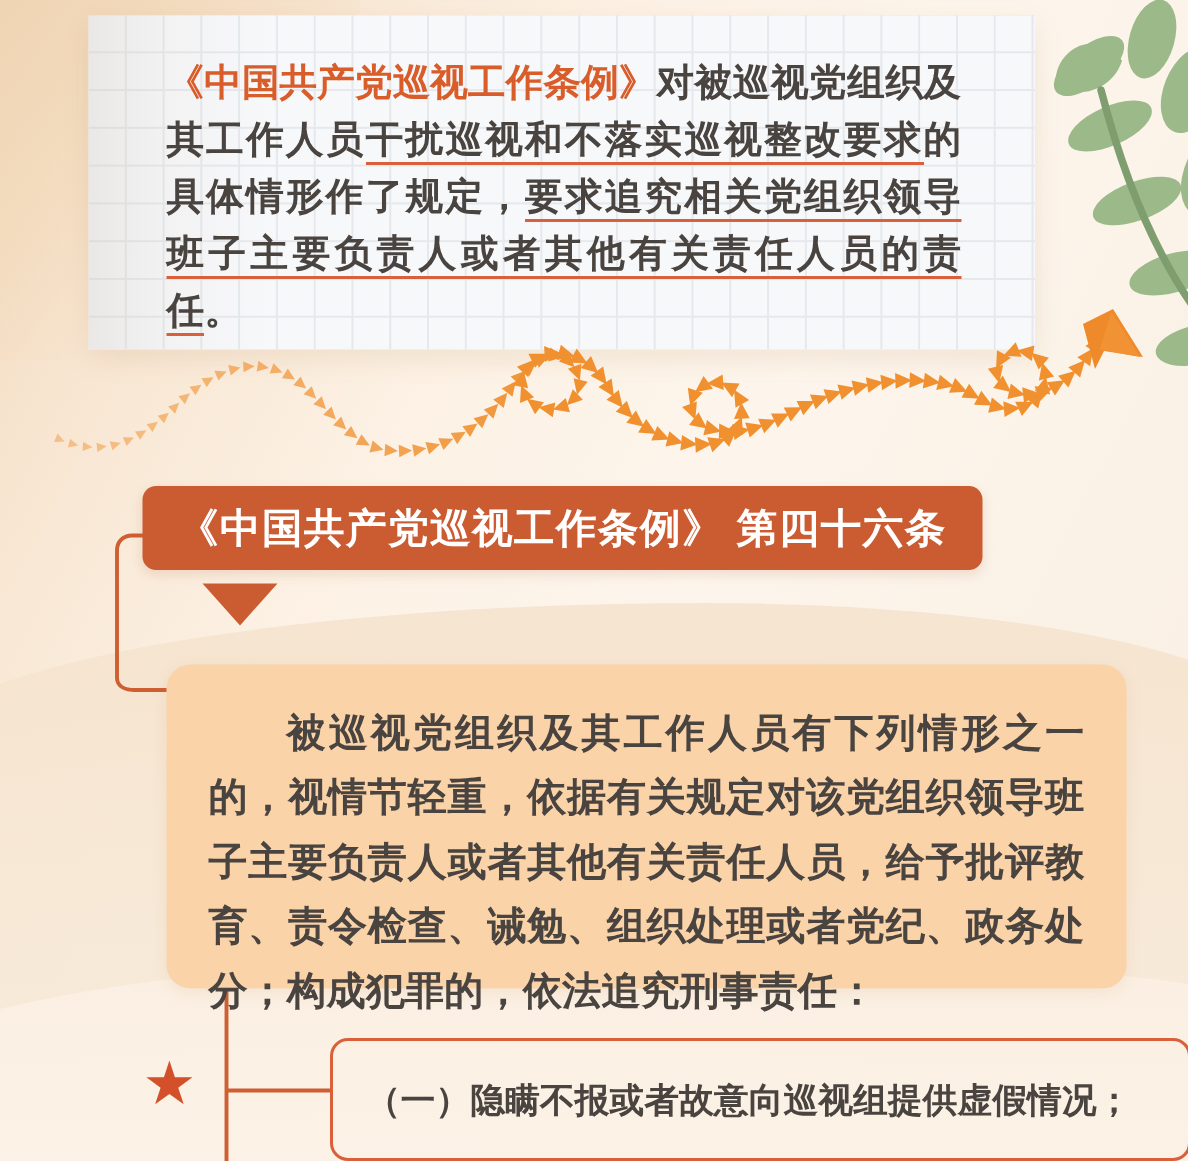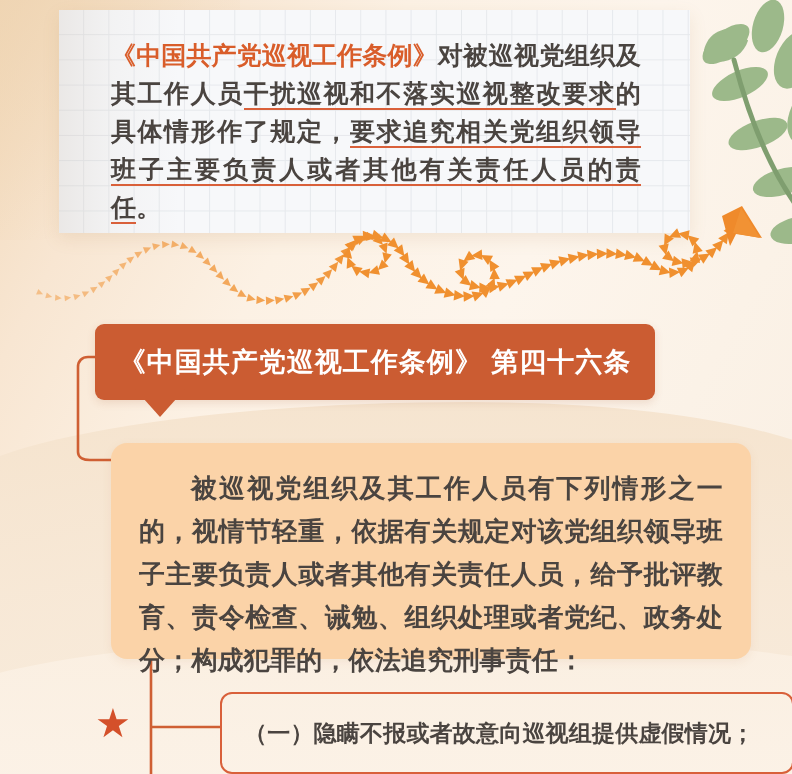--- a/index.html
+++ b/index.html
@@ -70,21 +70,21 @@
     border-bottom:2.5px solid #d9603a;
     padding-bottom:1px;
   }
 
   
   .arrowpath{ position:absolute; left:0; top:198px; width:792px; height:125px; }
 
   
   .banner-wrap{ position:absolute; left:95px; top:324px; }
   .banner{
-    width:560px; height:76px;
+    width:560px; height:56px;
     background:#cb5c32;
     border-radius:9px;
     display:flex; align-items:center; justify-content:center;
     box-shadow:0 3px 8px rgba(160,80,40,.15);
   }
   .banner-title{
     color:#ffffff; font-size:27px; font-weight:800; letter-spacing:1px;
     white-space:nowrap;
   }
   .banner-tail{

